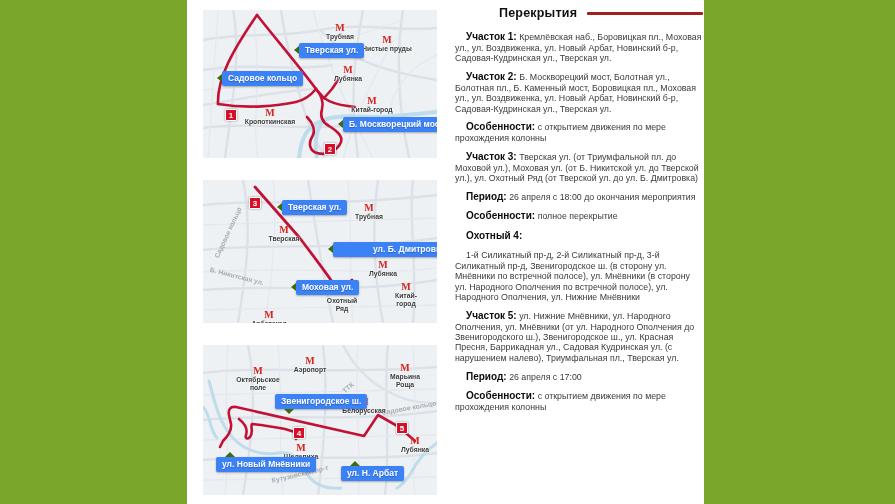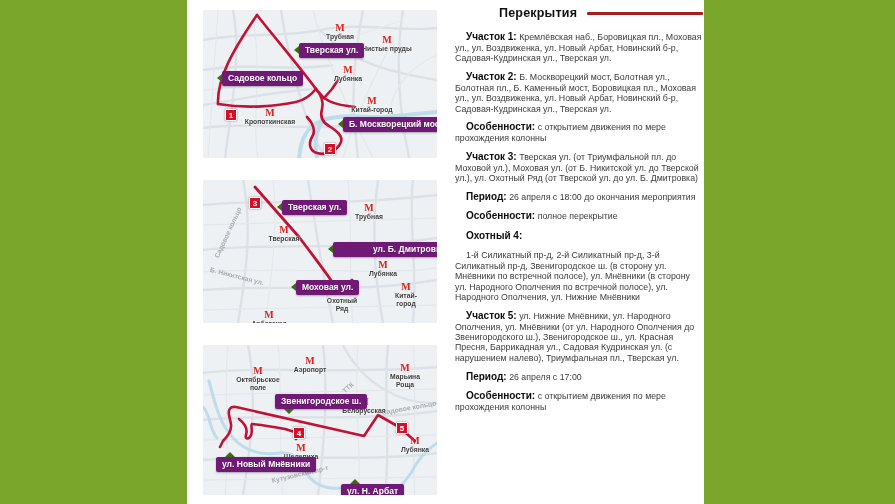--- a/index.html
+++ b/index.html
@@ -10,21 +10,21 @@
   .band.left { left:0; width:187px; }
   .band.right { left:704px; width:191px; }
 
   
   .map { position:absolute; background:#eef1f4; overflow:hidden; }
   #map1 { left:203px; top:10px;  width:234px; height:148px; }
   #map2 { left:203px; top:180px; width:234px; height:143px; }
   #map3 { left:203px; top:345px; width:234px; height:150px; }
   .map svg { position:absolute; left:0; top:0; }
 
-  .tag { position:absolute; background:#701a75; color:#fff; font-weight:bold; font-size:8.5px;
+  .tag { position:absolute; background:#3b82f6; color:#fff; font-weight:bold; font-size:8.5px;
          line-height:1; padding:3px 6px 3px 6px; border-radius:2px; white-space:nowrap;
          box-shadow:0 1px 2px rgba(0,0,0,.3); z-index:5; text-shadow:0 1px 1px rgba(0,0,0,.25); }
   .tag.pl::before { content:""; position:absolute; left:-5px; top:50%; margin-top:-4px;
          border:4px solid transparent; border-right:5px solid #3e6a0e; border-left:0; }
   .tag.pu::before { content:""; position:absolute; top:-5px; left:9px;
          border:5px solid transparent; border-bottom:5px solid #3e6a0e; border-top:0; }
   .tag.pd::before { content:""; position:absolute; bottom:-5px; left:9px;
          border:5px solid transparent; border-top:5px solid #3e6a0e; border-bottom:0; }
 
   .badge { position:absolute; width:12px; height:12px; background:#d50f27; border:1.5px solid #fff;
@@ -196,21 +196,21 @@
         <path d="M234,98 C222,106 214,116 208,128 C204,134 200,140 194,143"></path>
         <path d="M0,62 C8,70 6,84 14,93"></path>
       </g>
       <g stroke="#c11236" stroke-width="2.6" fill="none" stroke-linecap="round" stroke-linejoin="round">
         <path d="M212,96 L196,82 L175,70 L161,91 L33,62 C27,61 25,65 26,70 L28,79 C29,86 25,91 20,96 L17,102"></path>
         <path d="M36,74 C41,78 45,84 43,90 C42,93 44,95 47,92 C51,87 47,81 49,79 C60,80 72,82 82,84 L95,88 L93,94"></path>
       </g>
     </svg>
     <div class="tag pd" style="left:72px; top:49px;">Звенигородское ш.</div>
     <div class="tag pu" style="left:13px; top:112px;">ул. Новый Мнёвники</div>
-    <div class="tag pu" style="left:138px; top:121px;margin-top:18px;">ул. Н. Арбат</div>
+    <div class="tag pu" style="left:138px; top:121px;">ул. Н. Арбат</div>
     <div class="badge" style="left:90px; top:82px;">4</div>
     <div class="badge" style="left:193px; top:77px;">5</div>
     <div class="glabel" style="left:138px; top:44px; transform:rotate(-42deg); transform-origin:left top;">ТТК</div>
     <div class="glabel" style="left:178px; top:64px; transform:rotate(-10deg); transform-origin:left top;">Садовое кольцо</div>
     <div class="glabel" style="left:68px; top:132px; transform:rotate(-13deg); transform-origin:left top;">Кутузовский пр-т</div>
     <div class="metro" style="left:55px; top:21px;">
       <span class="m-icon">М</span>
       <span class="m-label">Октябрьское
 поле</span>
     </div>

